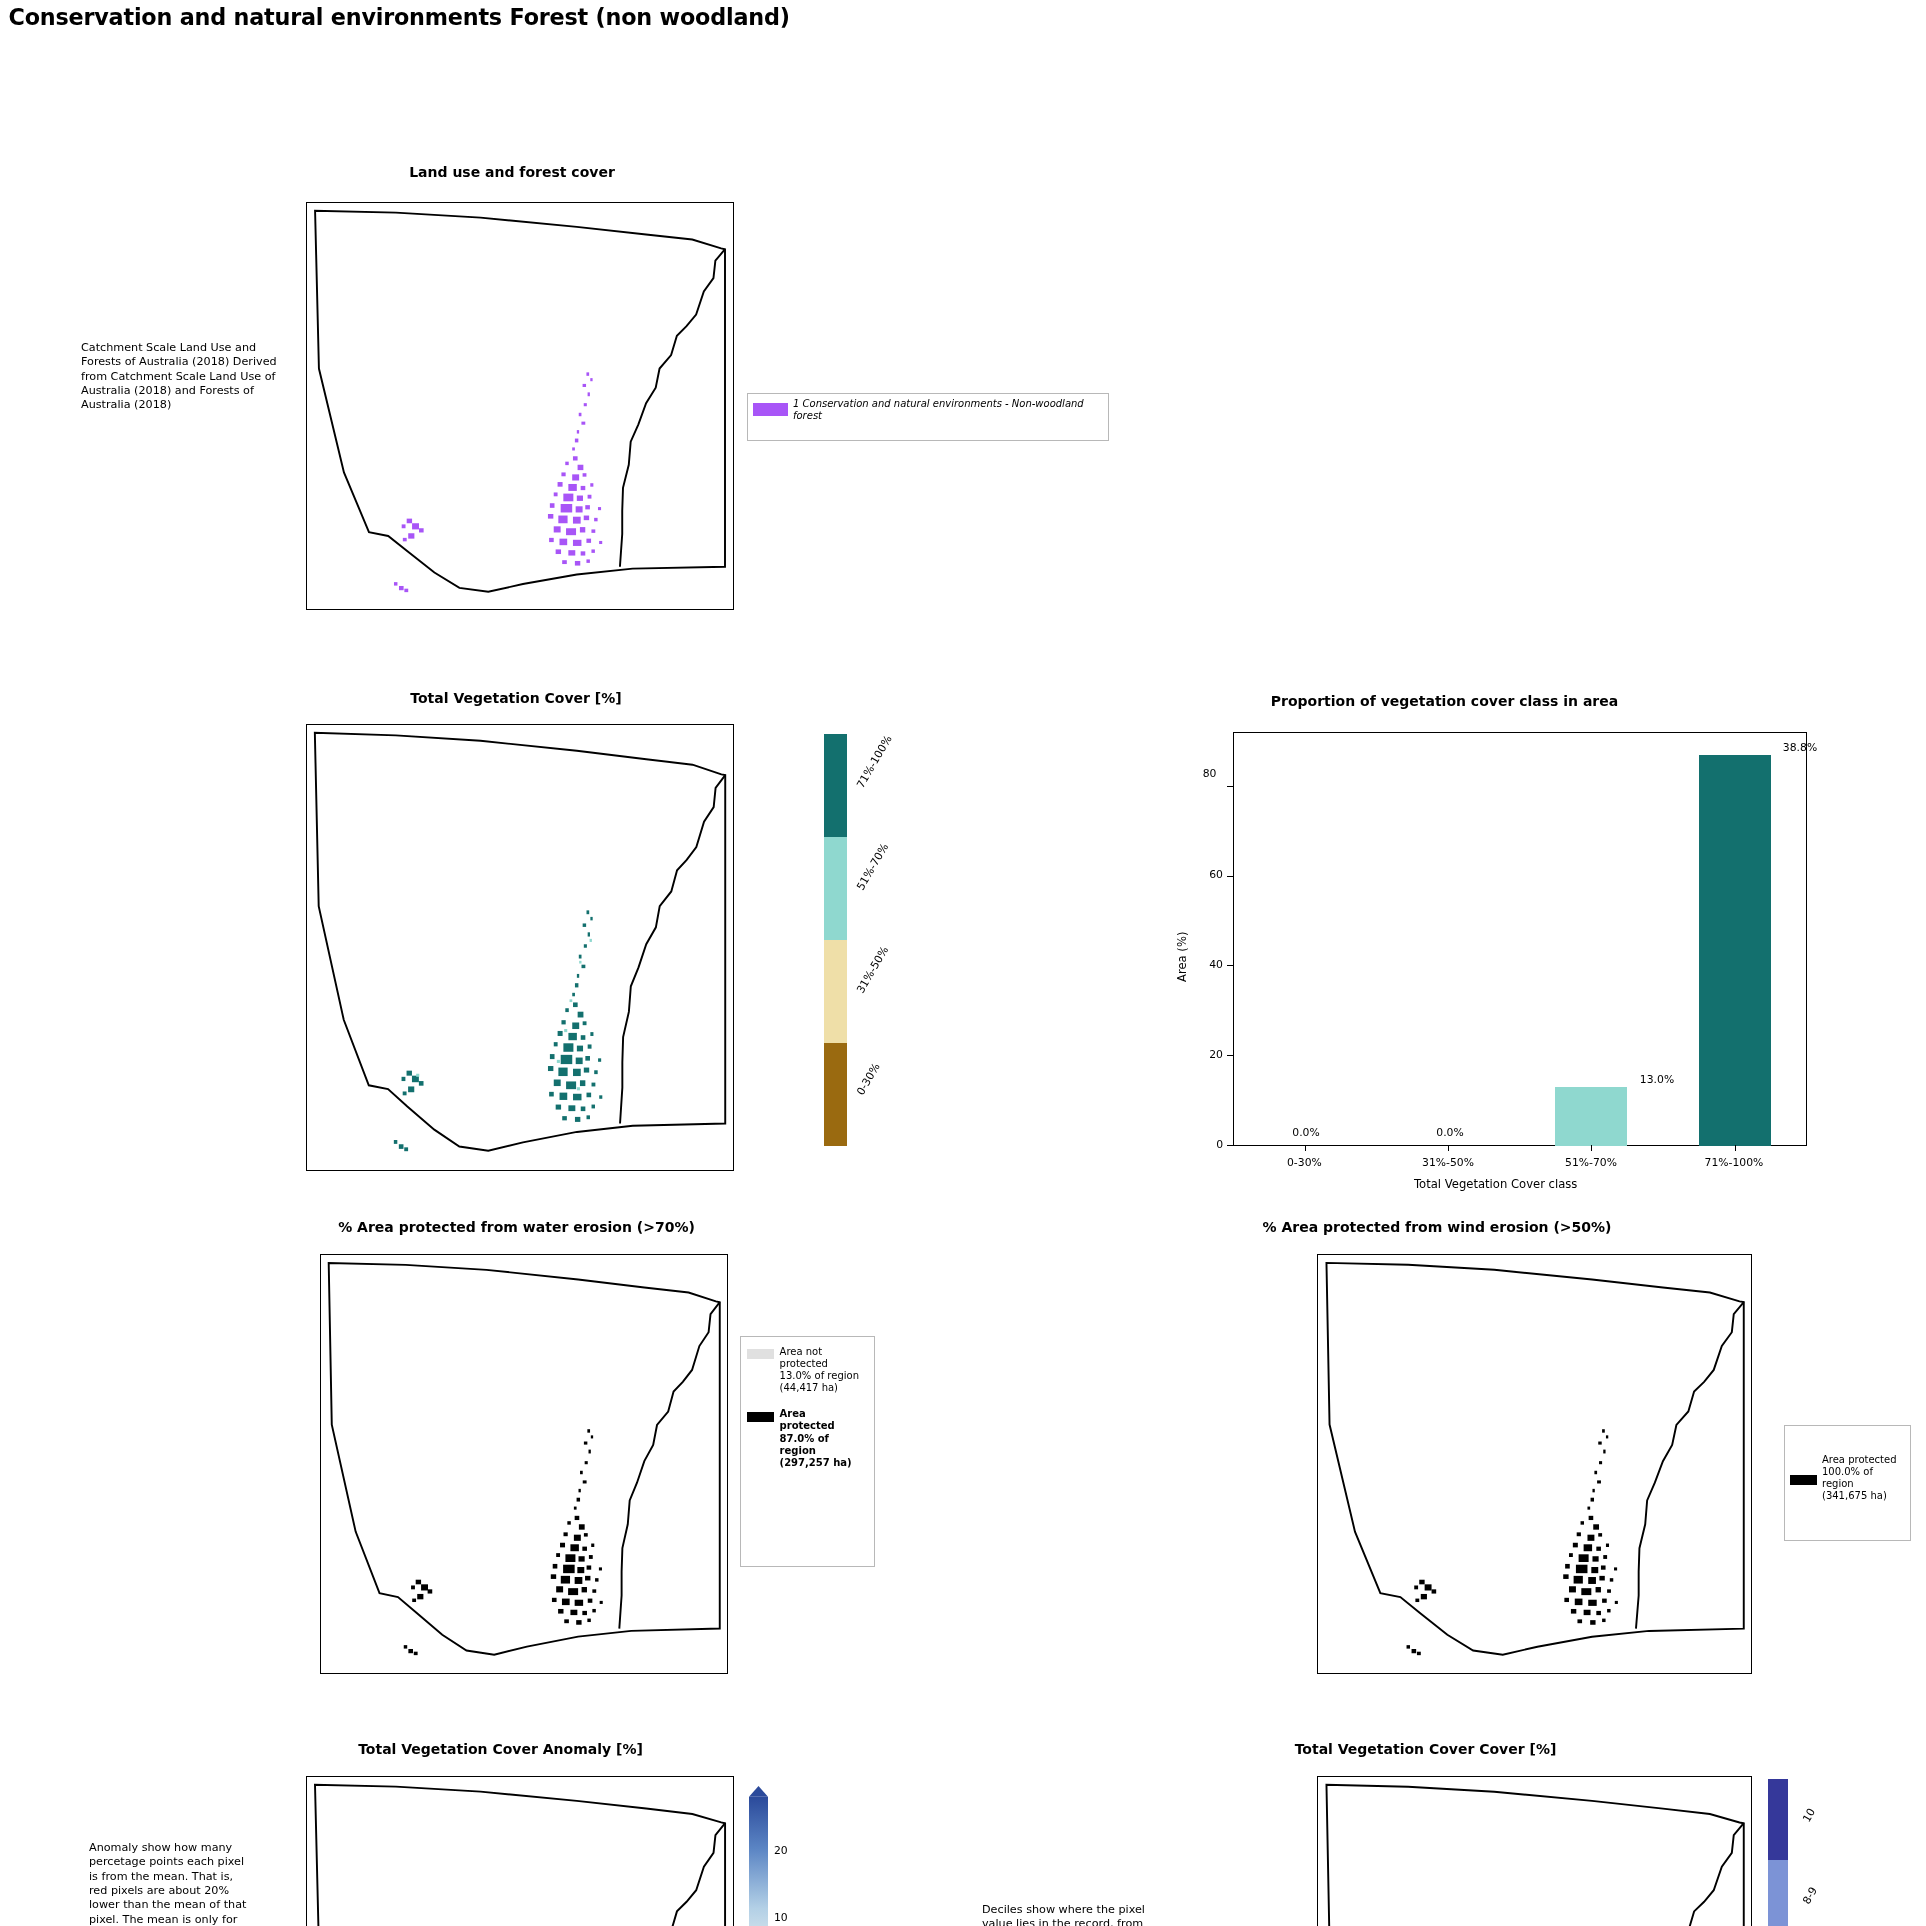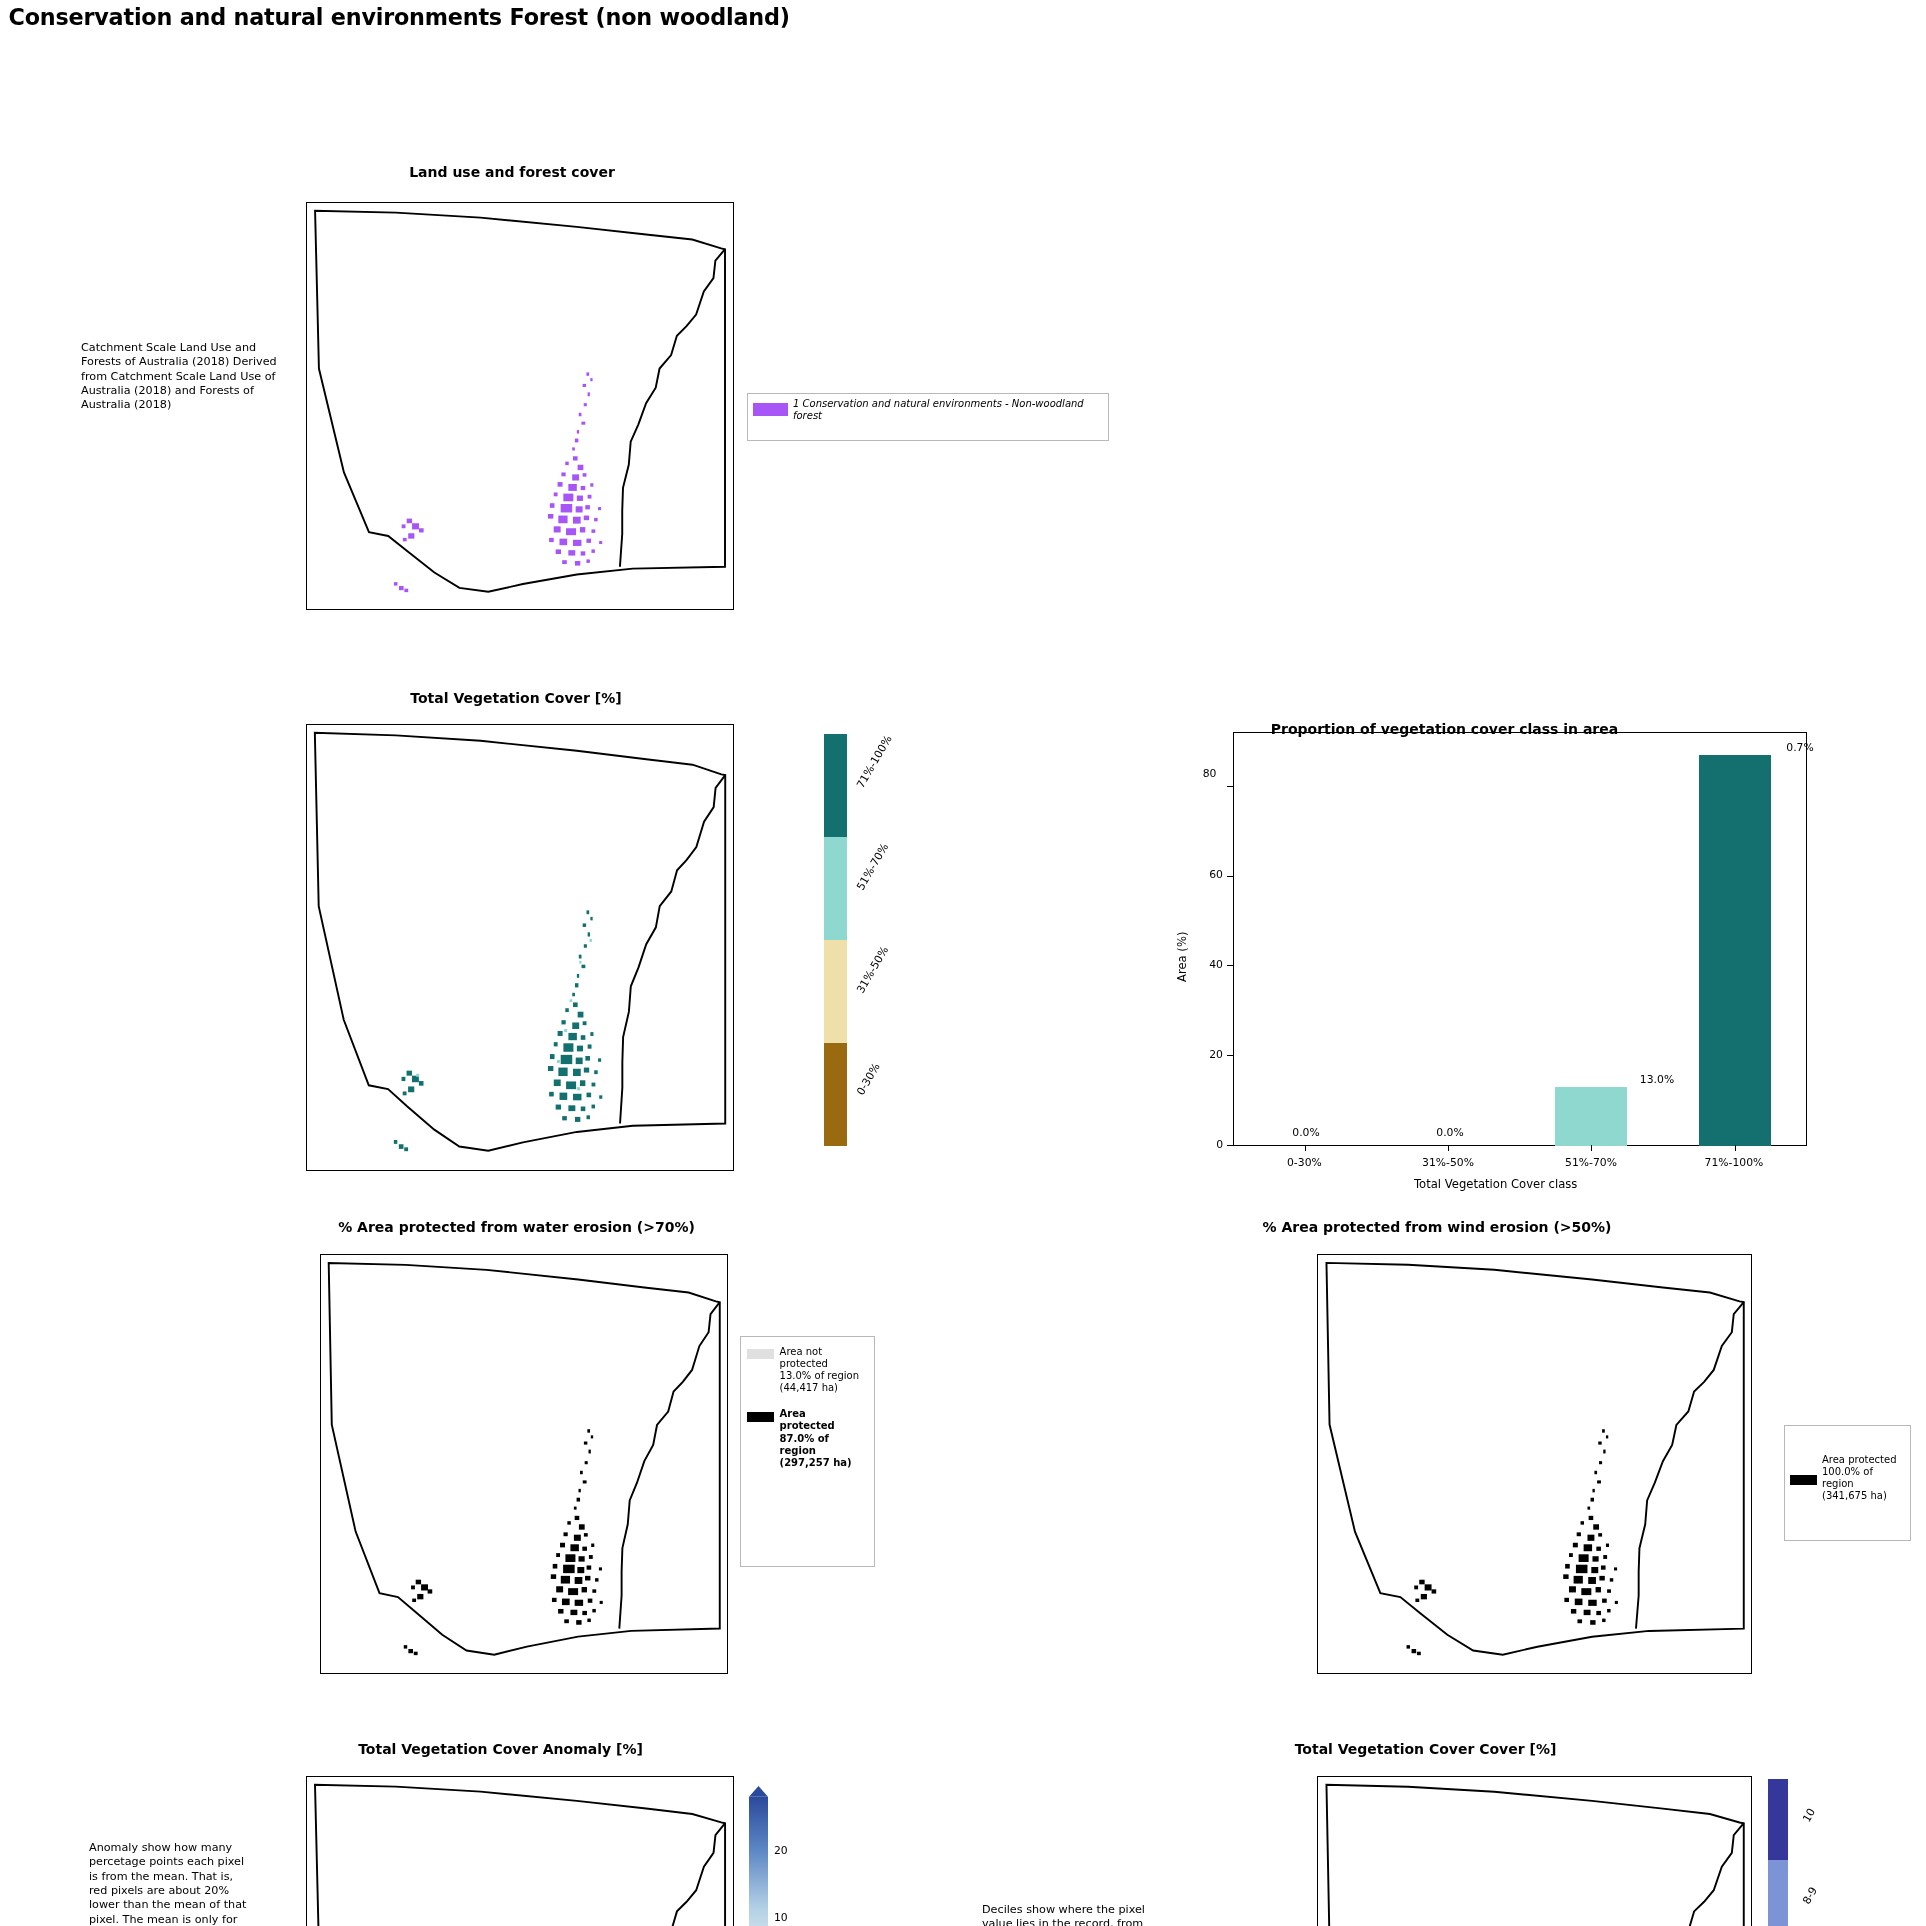--- a/index.html
+++ b/index.html
@@ -251,21 +251,21 @@
     <div class="cbar-seg" style="top:206px; height:103px; background:#efdfa8;"></div>
     <div class="cbar-seg" style="top:309px; height:103px; background:#9a6a10;"></div>
   </div>
   <div class="vert-label" style="left:854px; top:784px; transform:rotate(-60deg);">71%-100%</div>
   <div class="vert-label" style="left:854px; top:886px; transform:rotate(-60deg);">51%-70%</div>
   <div class="vert-label" style="left:854px; top:989px; transform:rotate(-60deg);">31%-50%</div>
   <div class="vert-label" style="left:854px; top:1091px; transform:rotate(-60deg);">0-30%</div>
 </div>
 
 <div class="panel">
-  <div class="panel-title" style="left:1117px; top:693px; width:655px;margin-top:28px;">Proportion of vegetation cover class in area</div>
+  <div class="panel-title" style="left:1117px; top:693px; width:655px;">Proportion of vegetation cover class in area</div>
 
   <div style="position:absolute; left:1233px; top:732px; width:574px; height:414px;">
 
     <div class="axis-line" style="left:0; top:0; width:1.2px; height:414px;"></div>
     <div class="axis-line" style="left:0; top:413px; width:574px; height:1.2px;"></div>
     <div class="axis-line" style="left:573px; top:0; width:1.2px; height:414px;"></div>
     <div class="axis-line" style="left:0; top:0; width:574px; height:1.2px;"></div>
 
     <div class="axis-line" style="left:-6.2px; top:413px; width:6.2px; height:1.2px;"></div>
     <div class="axis-line" style="left:-6.2px; top:323px; width:6.2px; height:1.2px;"></div>
@@ -280,21 +280,21 @@
     <div class="tick-label" style="left:-37px; top:35px; width:27px; text-align:center;">80</div>
 
     <div class="bar" style="left:36px; width:72px; height:0px; background:#9a6a10;"></div>
     <div class="bar" style="left:179px; width:72px; height:0px; background:#efdfa8;"></div>
     <div class="bar" style="left:322px; width:72px; height:59px; background:#8fd8cf;"></div>
     <div class="bar" style="left:466px; width:72px; height:391px; background:#13706e;"></div>
 
     <div class="bar-label" style="left:42px; top:394px; width:62px;">0.0%</div>
     <div class="bar-label" style="left:186px; top:394px; width:62px;">0.0%</div>
     <div class="bar-label" style="left:393px; top:341px; width:62px;">13.0%</div>
-    <div class="bar-label" style="left:536px; top:8.5px; width:62px;">0.7%</div>
+    <div class="bar-label" style="left:536px; top:8.5px; width:62px;">38.8%</div>
 
     <div class="axis-line" style="left:72px; top:413px; width:1.2px; height:6.2px;"></div>
     <div class="axis-line" style="left:215px; top:413px; width:1.2px; height:6.2px;"></div>
     <div class="axis-line" style="left:358px; top:413px; width:1.2px; height:6.2px;"></div>
     <div class="axis-line" style="left:502px; top:413px; width:1.2px; height:6.2px;"></div>
 
     <div class="tick-label" style="left:25.4px; top:424px; width:92px;">0-30%</div>
     <div class="tick-label" style="left:169px; top:424px; width:92px;">31%-50%</div>
     <div class="tick-label" style="left:312px; top:424px; width:92px;">51%-70%</div>
     <div class="tick-label" style="left:455px; top:424px; width:92px;">71%-100%</div>

